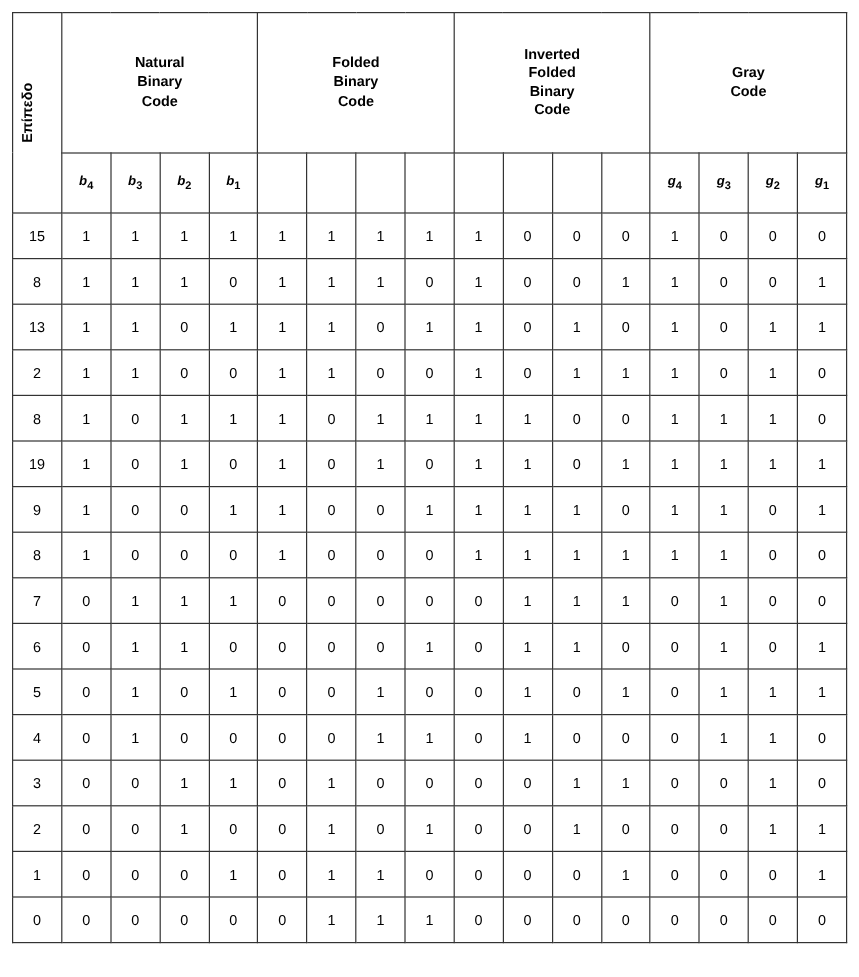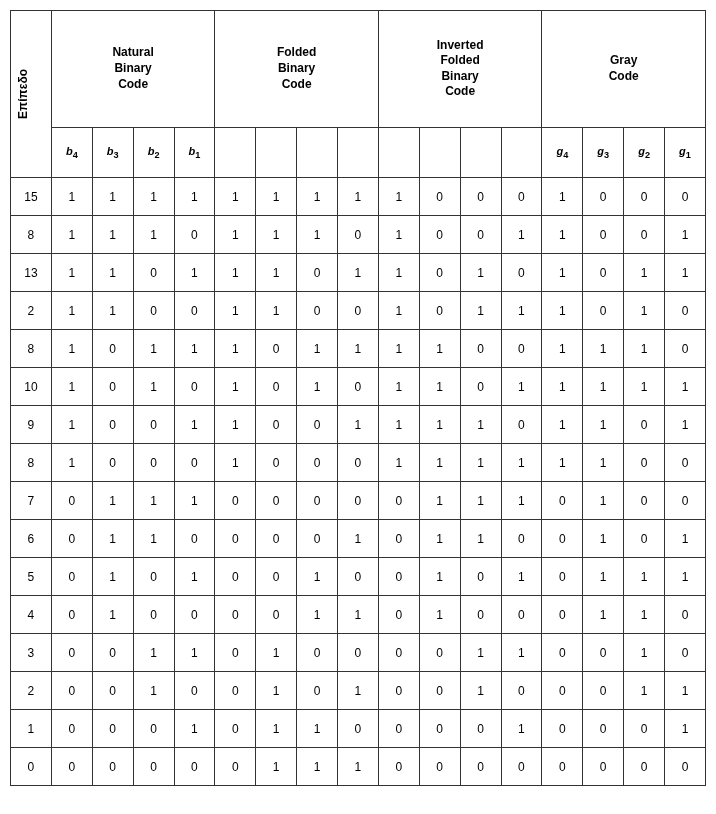--- a/index.html
+++ b/index.html
@@ -173,21 +173,21 @@
         <td>1</td>
         <td>1</td>
         <td>0</td>
         <td>0</td>
         <td>1</td>
         <td>1</td>
         <td>1</td>
         <td>0</td>
       </tr>
       <tr class="data-row">
-        <td class="level-col">10</td>
+        <td class="level-col">19</td>
         <td>1</td>
         <td>0</td>
         <td>1</td>
         <td>0</td>
         <td>1</td>
         <td>0</td>
         <td>1</td>
         <td>0</td>
         <td>1</td>
         <td>1</td>

